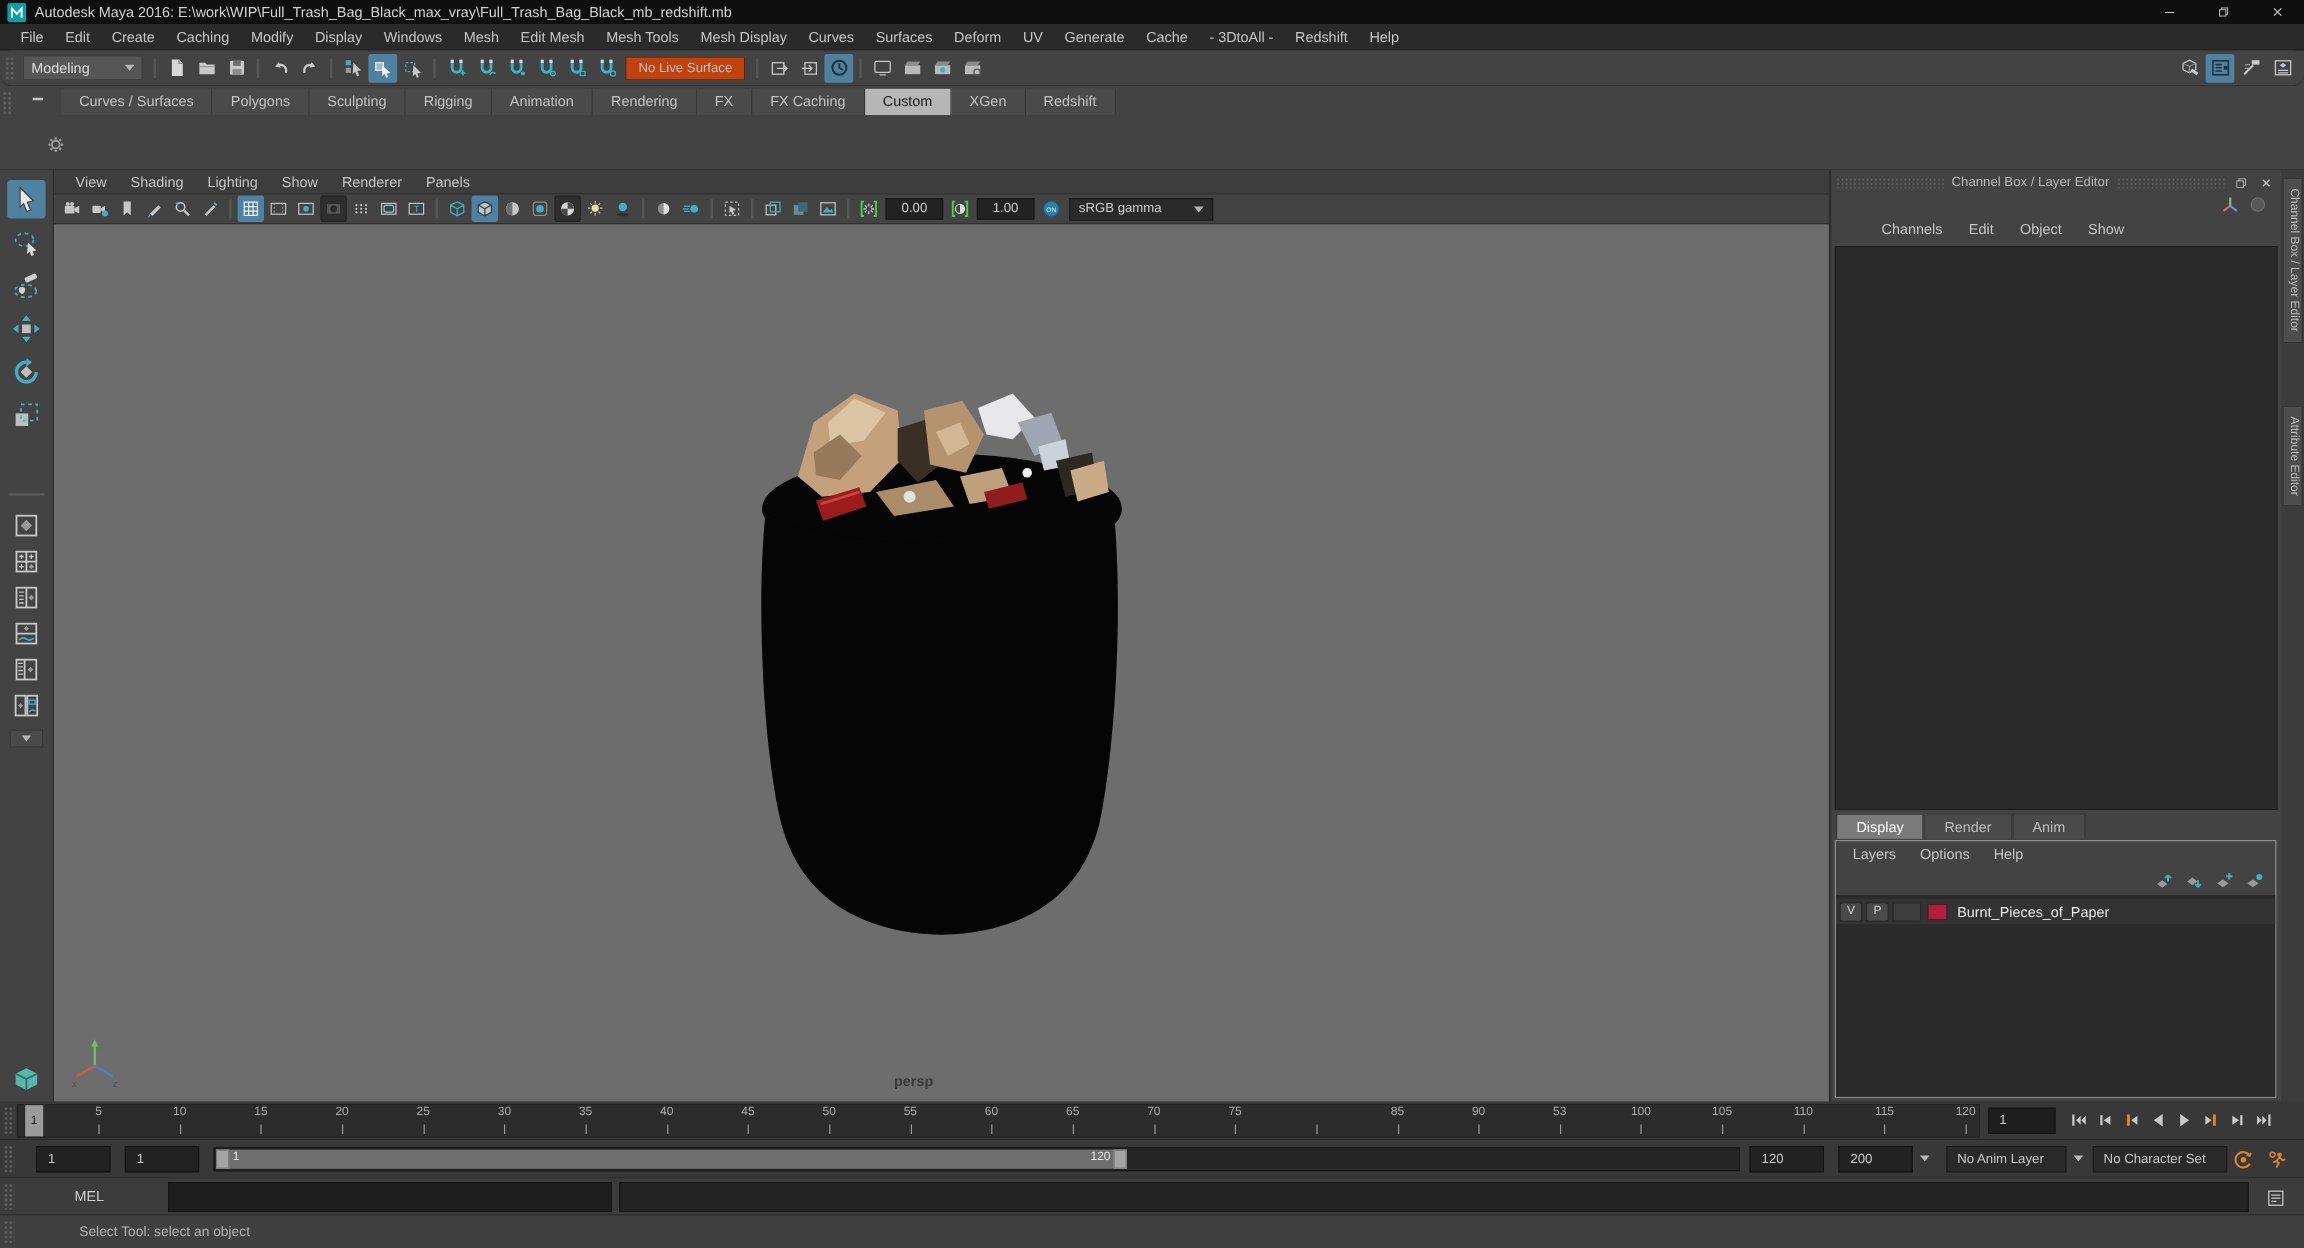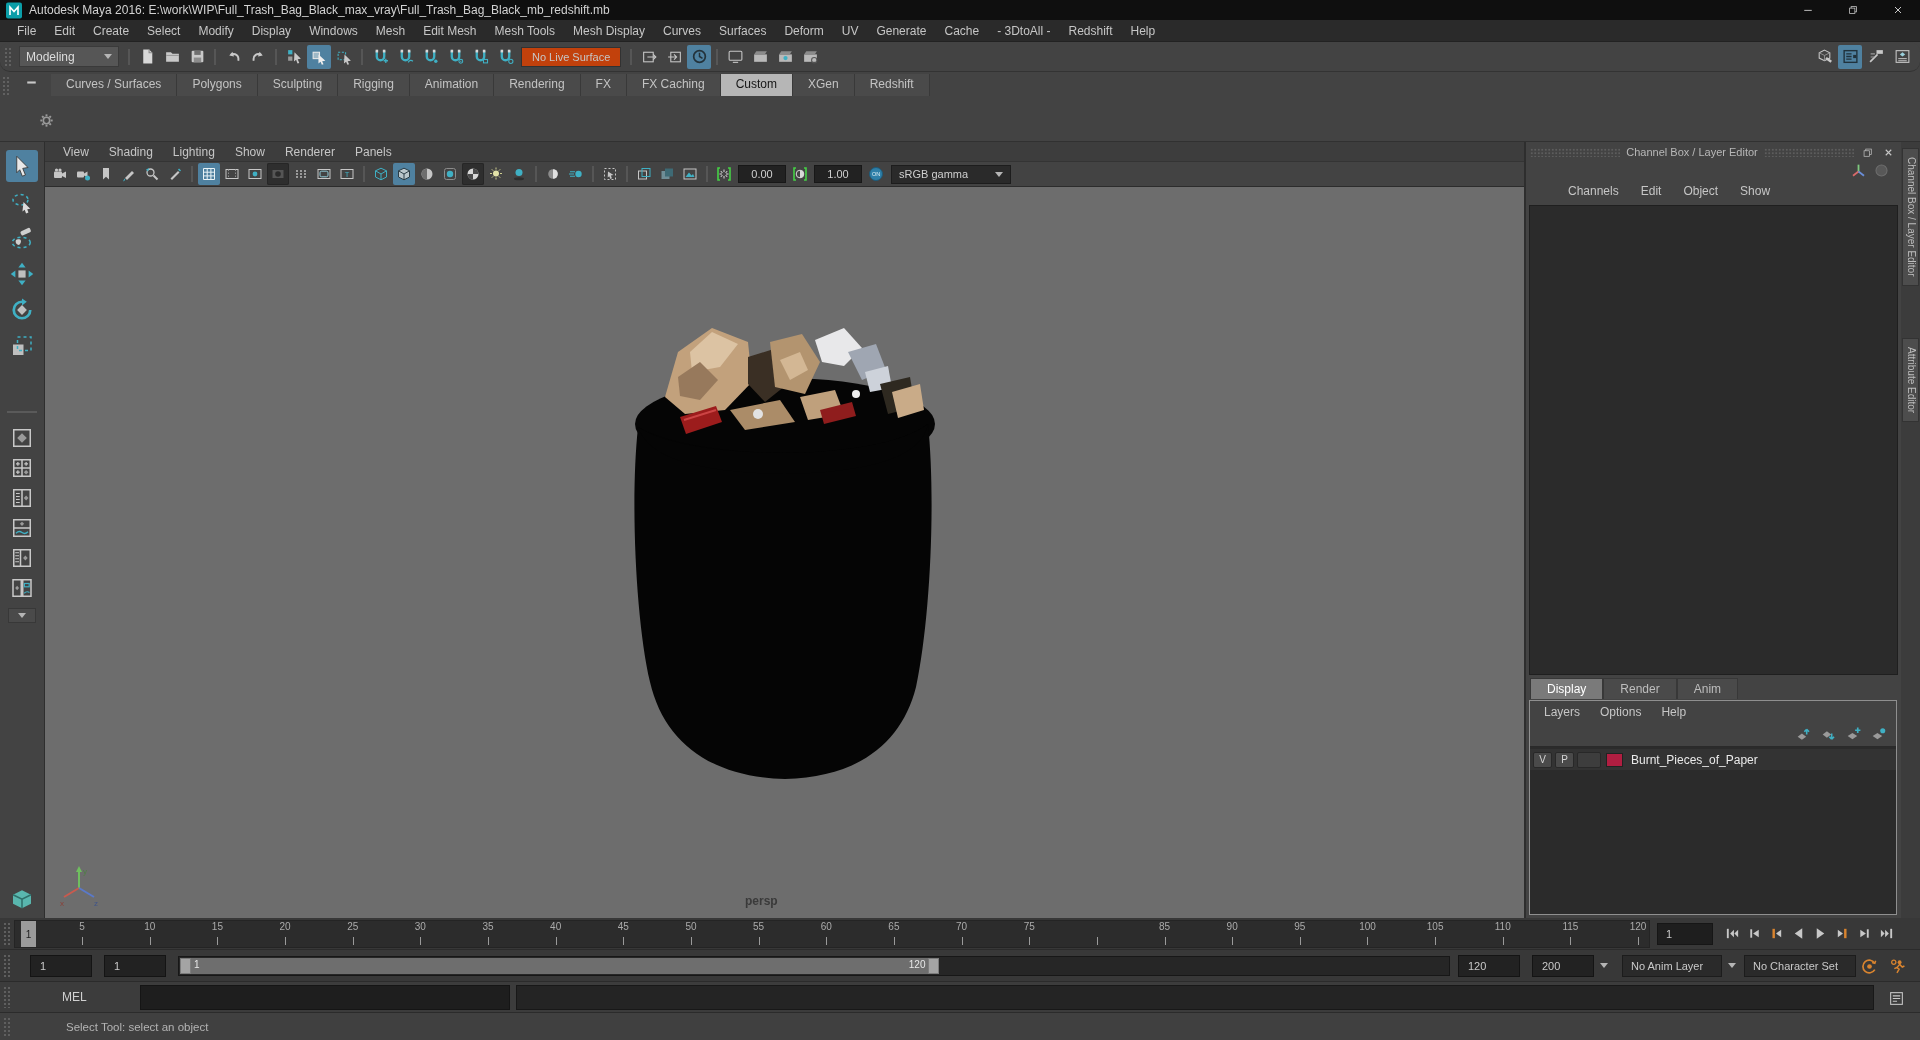--- a/index.html
+++ b/index.html
@@ -142,21 +142,21 @@
         </svg>
       </span>
   </span>
 </div>
 
 <div id="menubar">
 
 <span class="menu-item">File</span>
     <span class="menu-item">Edit</span>
     <span class="menu-item">Create</span>
-    <span class="menu-item">Select</span>
+    <span class="menu-item">Caching</span>
     <span class="menu-item">Modify</span>
     <span class="menu-item">Display</span>
     <span class="menu-item">Windows</span>
     <span class="menu-item">Mesh</span>
     <span class="menu-item">Edit Mesh</span>
     <span class="menu-item">Mesh Tools</span>
     <span class="menu-item">Mesh Display</span>
     <span class="menu-item">Curves</span>
     <span class="menu-item">Surfaces</span>
     <span class="menu-item">Deform</span>
@@ -923,21 +923,21 @@
       <div class="ticklabel" style="left: 946.57px;">70</div>
       <div class="tick" style="left: 946.57px;"></div>
       <div class="ticklabel" style="left: 1014.22px;">75</div>
       <div class="tick" style="left: 1014.22px;"></div>
       <div class="ticklabel" style="left: 1081.87px; margin-top: 40px;">80</div>
       <div class="tick" style="left: 1081.87px;"></div>
       <div class="ticklabel" style="left: 1149.52px;">85</div>
       <div class="tick" style="left: 1149.52px;"></div>
       <div class="ticklabel" style="left: 1217.17px;">90</div>
       <div class="tick" style="left: 1217.17px;"></div>
-      <div class="ticklabel" style="left: 1284.82px;">95</div>
+      <div class="ticklabel" style="left: 1284.82px;">53</div>
       <div class="tick" style="left: 1284.82px;"></div>
       <div class="ticklabel" style="left: 1352.47px;">100</div>
       <div class="tick" style="left: 1352.47px;"></div>
       <div class="ticklabel" style="left: 1420.12px;">105</div>
       <div class="tick" style="left: 1420.12px;"></div>
       <div class="ticklabel" style="left: 1487.77px;">110</div>
       <div class="tick" style="left: 1487.77px;"></div>
       <div class="ticklabel" style="left: 1555.42px;">115</div>
       <div class="tick" style="left: 1555.42px;"></div>
       <div class="ticklabel" style="left: 1623.07px;">120</div>

